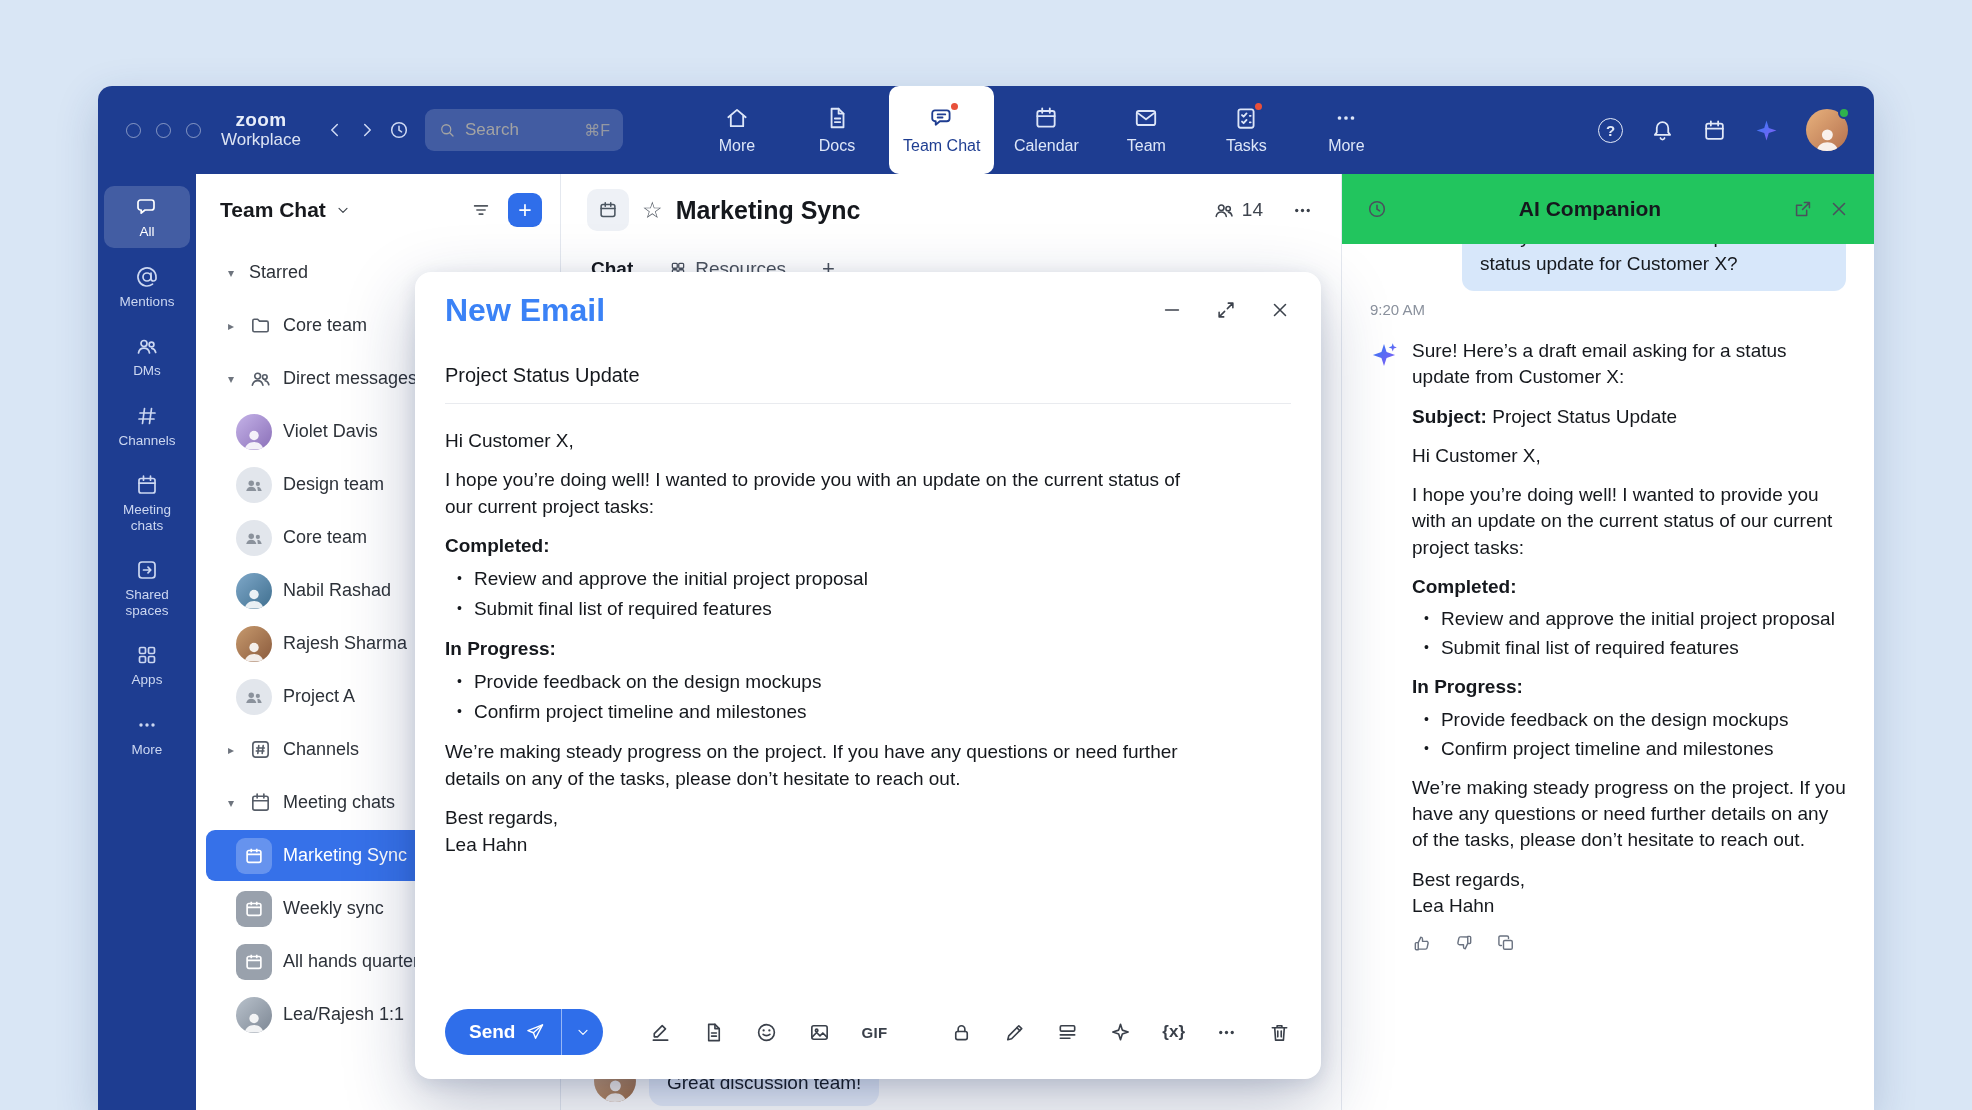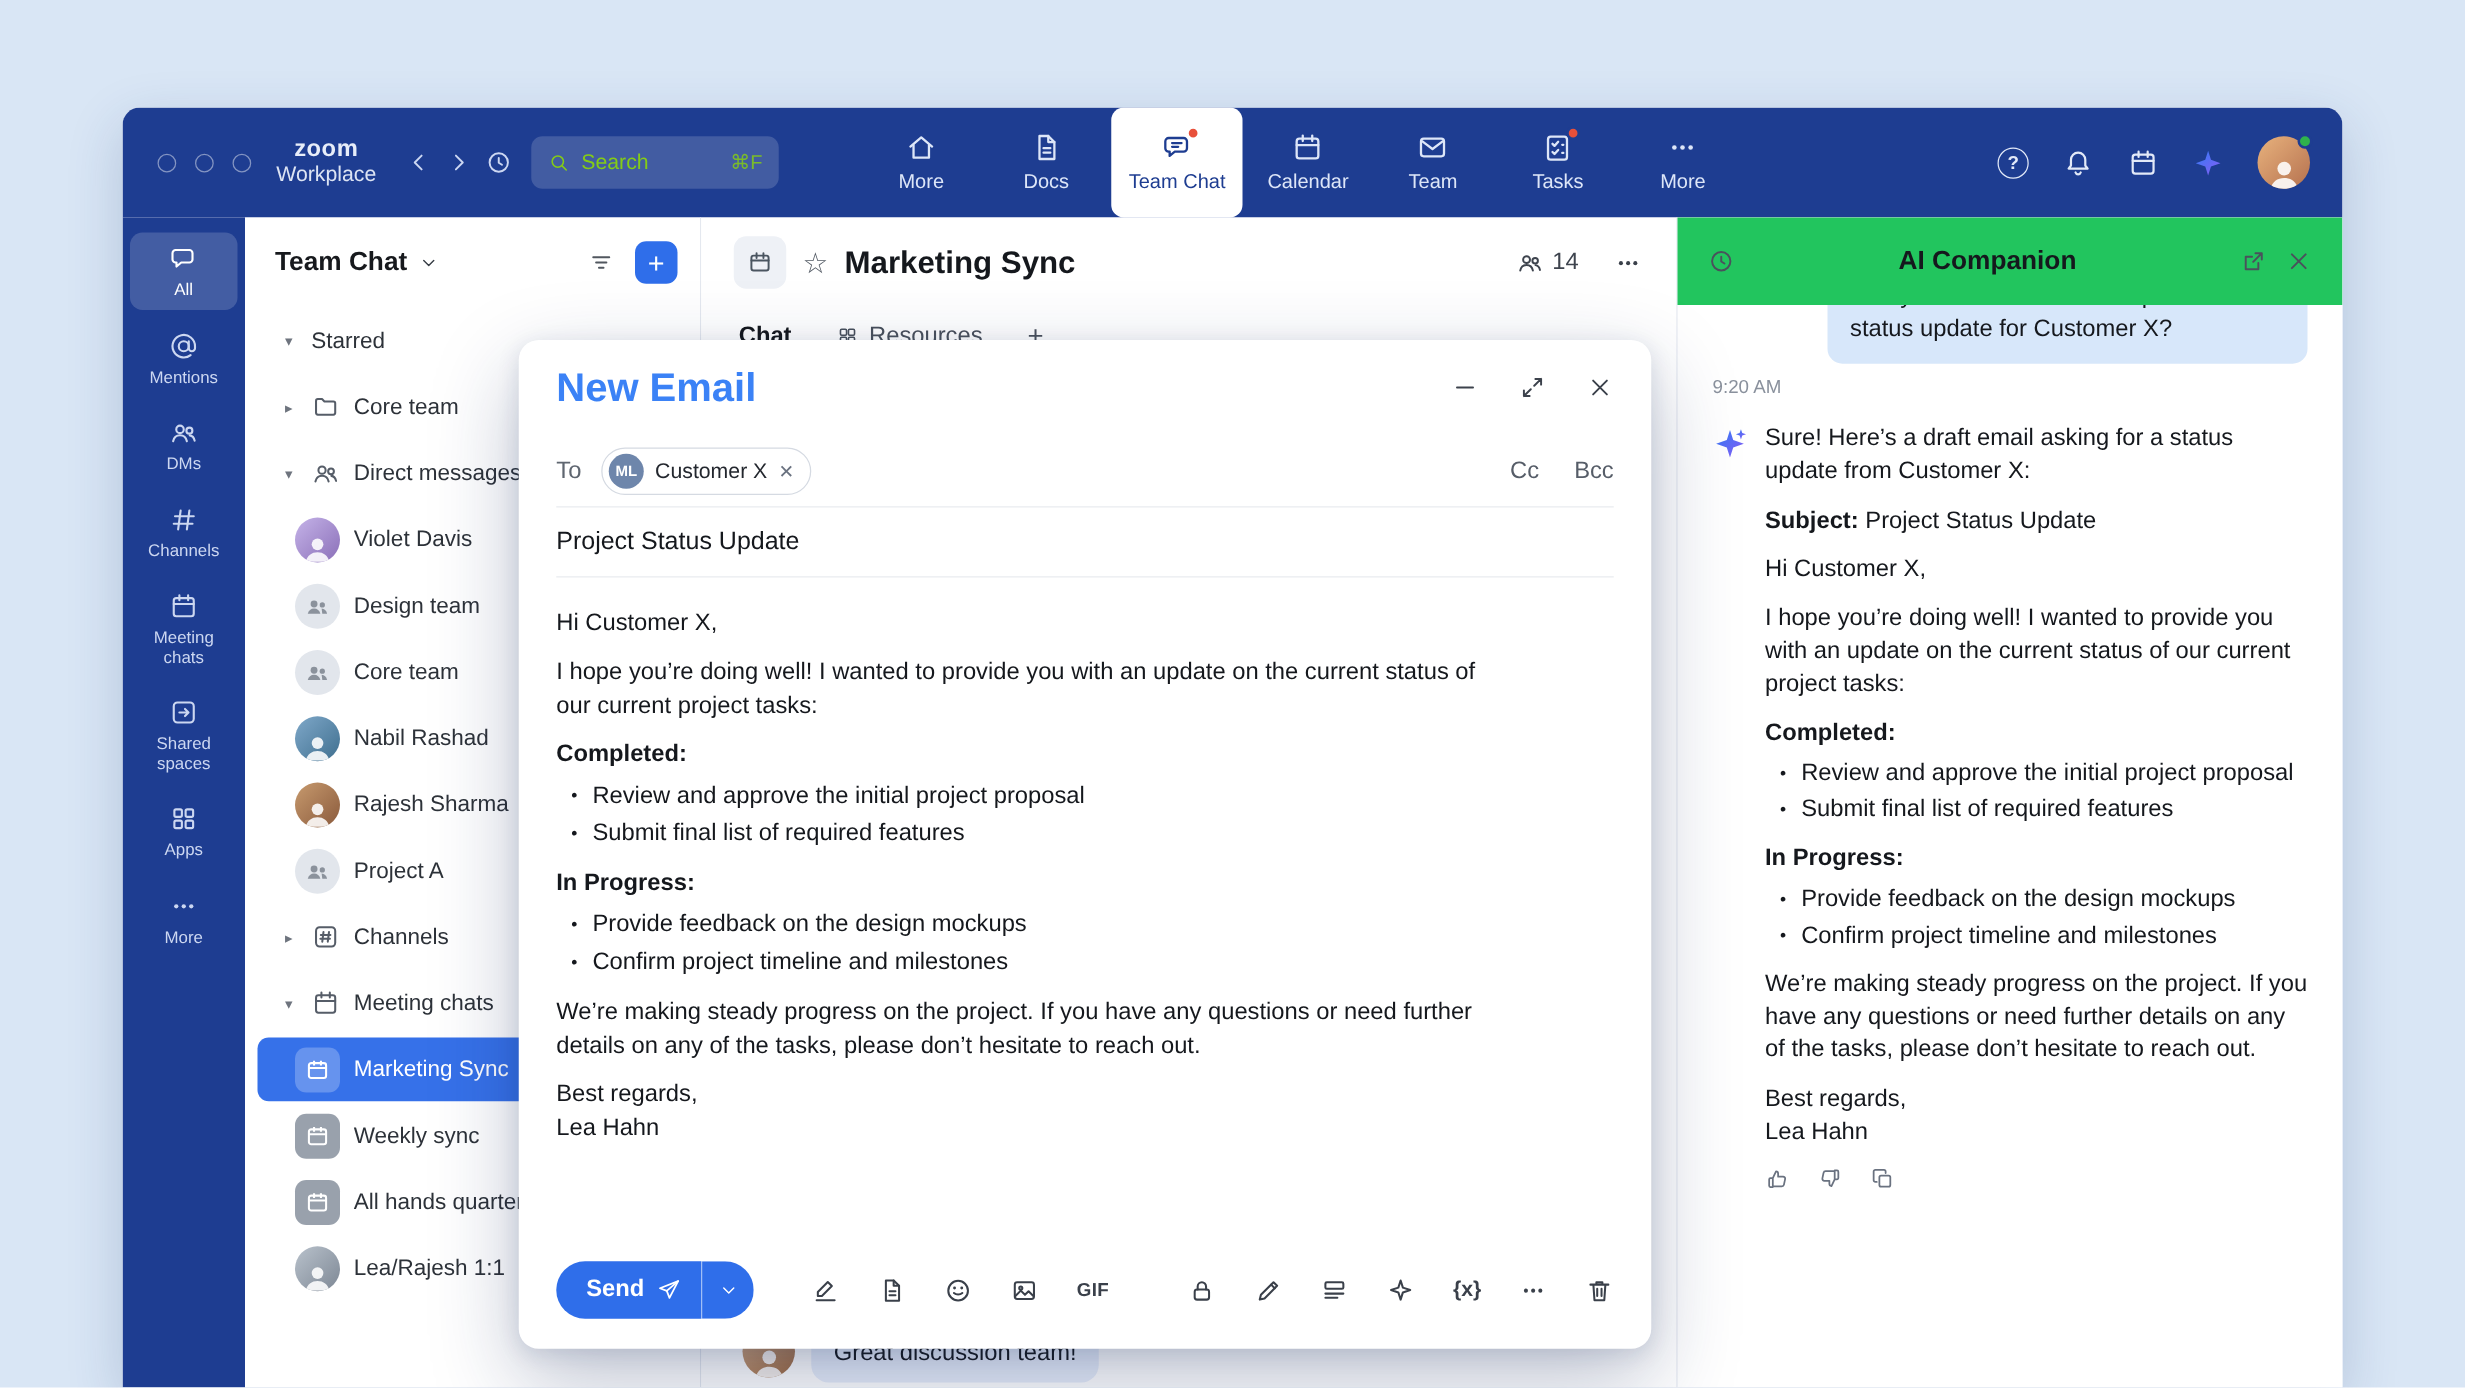--- a/index.html
+++ b/index.html
@@ -28,21 +28,21 @@
   }
   .lights { display:flex; gap:15px; margin-right:20px; }
   .light { width:15px; height:15px; border-radius:50%; border:1.6px solid rgba(255,255,255,.45); }
   .logo { line-height:1.1; margin-right:18px; }
   .logo-brand { font-size:19px; font-weight:700; letter-spacing:.4px; display:block;text-align:center; }
   .logo-product { font-size:17px; opacity:.95; display:block; }
   .navbtn { background:none; border:none; color:#ccd7f2; width:32px; height:36px;
             display:flex; align-items:center; justify-content:center; cursor:pointer; }
   .searchbox { width:198px; height:42px; background:rgba(255,255,255,.16); border-radius:9px;
                display:flex; align-items:center; padding:0 13px; gap:9px; font-size:17px;
-               color:#84cc16; margin-left:10px; cursor:text; }
+               color:#a3a3a3; margin-left:10px; cursor:text; }
   .search-shortcut { margin-left:auto; opacity:.85; font-size:16px; }
   .mainnav { display:flex; align-items:stretch; height:100%; margin-left:66px; gap:4px; }
   .navitem { position:relative; min-width:96px; padding:0 14px; display:flex; flex-direction:column;
              align-items:center; justify-content:center; gap:6px; font-size:16px; color:#dde6f8; cursor:pointer; }
   .navitem .ic { width:26px; height:26px; }
   .navitem.active { background:#fff; color:var(--topbar-bg,#1e3d91); border-radius:10px; }
   .iconwrap { position:relative; display:flex; }
   .reddot { position:absolute; top:-4px; right:-5px; width:11px; height:11px; border-radius:50%;
             background:var(--badge-red,#e8503a); border:2px solid var(--topbar-bg,#1e3d91); }
   .navitem.active .reddot { border-color:#fff; }
@@ -717,32 +717,20 @@
           </svg>
       </button>
       <button class="m-ctl">
         <svg class="ic" viewBox="0 0 24 24">
             <path d="M6 6l12 12M18 6L6 18"></path>
           </svg>
       </button>
     </div>
   </header>
 
-  <div class="m-row">
-    <span class="to-label">To</span>
-    <span class="chip">
-      <span class="chip-avatar">ML</span>
-      <span>Customer X</span>
-      <button class="chip-x"><span>✕</span></button>
-    </span>
-    <span class="ccbcc">
-      <span class="cc">Cc</span>
-      <span class="cc">Bcc</span>
-    </span>
-  </div>
 
   <div class="m-subject">Project Status Update</div>
 
   <div class="m-body">
     <p>Hi Customer X,</p>
     <p>I hope you’re doing well! I wanted to provide you with an update on the current status of our current project tasks:</p>
     <p class="bold" style="margin-bottom:6px">Completed:</p>
     <div class="blist">
       <div class="bitem">
           <span class="bdot">•</span>

